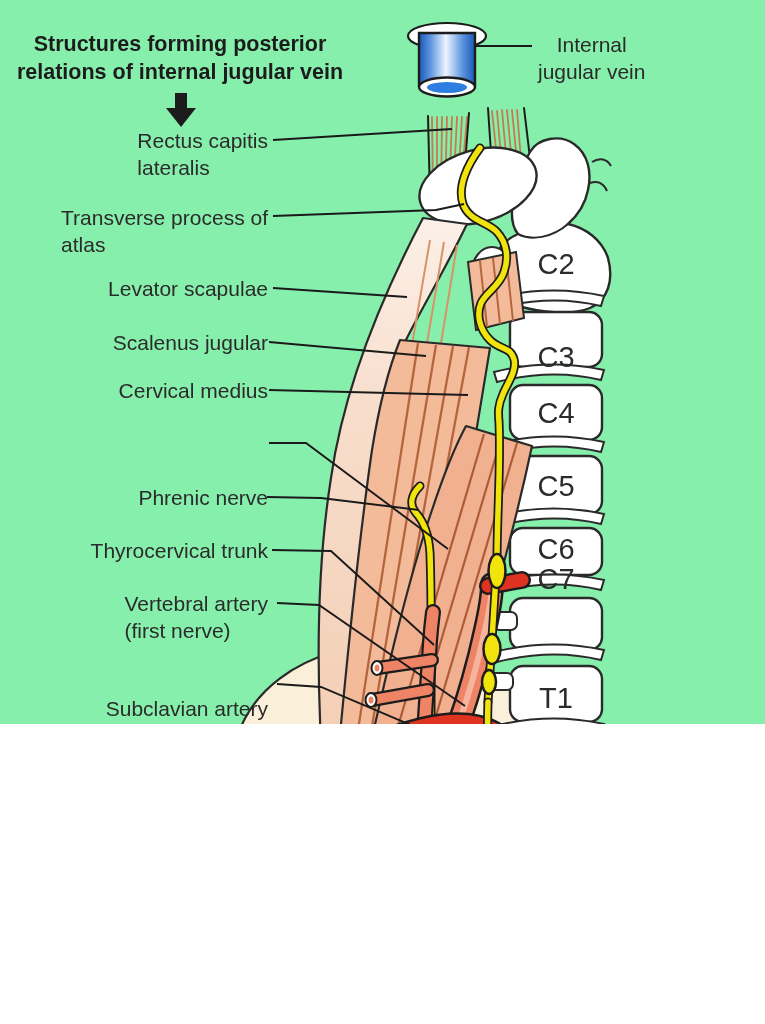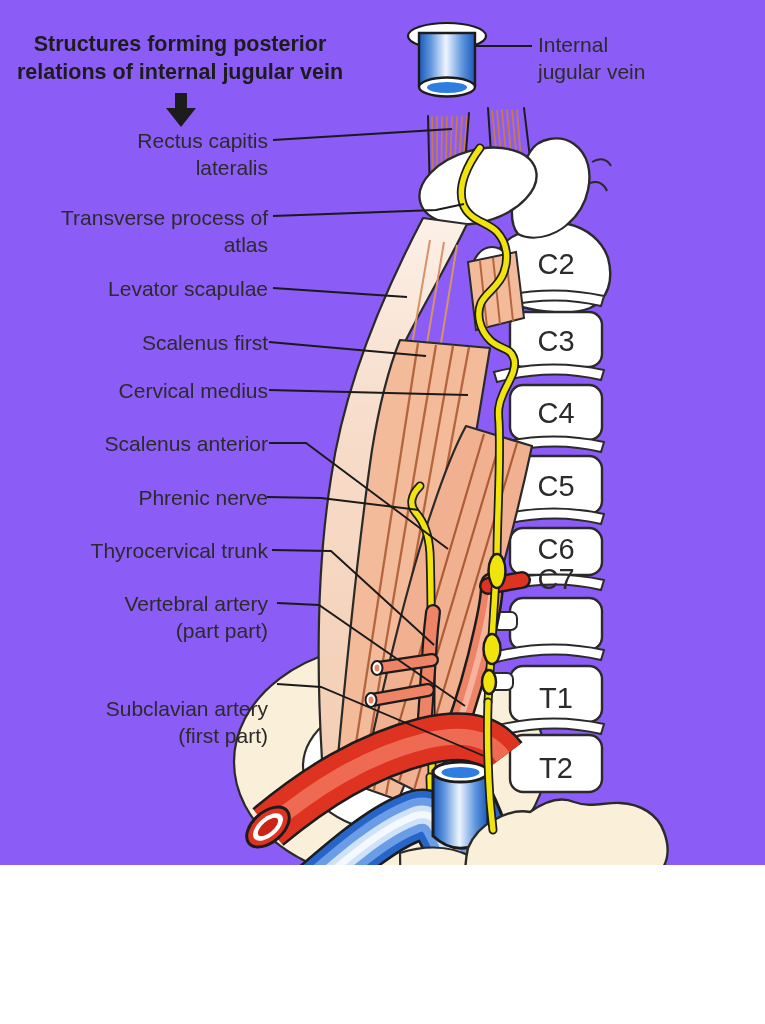--- a/index.html
+++ b/index.html
@@ -1,24 +1,24 @@
 <!DOCTYPE html>
 <html><head>
 <meta charset="utf-8">
 <style>
   html,body{margin:0;padding:0;background:#fff;}
-  .stage{position:relative;width:765px;height:865px;background:#8b5cf6;overflow:hidden;
+  .stage{position:relative;width:765px;height:724px;background:#86efac;overflow:hidden;
          font-family:"Liberation Sans",sans-serif;color:#2b2b2b;}
   svg.art{position:absolute;left:0;top:0;}
-  .lbl{position:absolute;font-size:21px;line-height:27px;text-align:right;
+  .lbl{position:absolute;font-size:21px;line-height:27px;text-align:left;
        white-space:pre-line;color:#2b2b2b;}
   .title{position:absolute;left:2px;top:30px;width:356px;text-align:center;
          font-size:21.5px;line-height:28px;font-weight:bold;white-space:pre-line;color:#1c1c1c;}
   .legend-lbl{position:absolute;left:538px;top:31px;font-size:21px;line-height:27px;
-              text-align:left;white-space:pre-line;}
+              text-align:center;white-space:pre-line;}
   .vert{position:absolute;left:510px;width:92px;text-align:center;font-size:29px;
         line-height:30px;color:#2b2b2b;}
 </style>
 </head>
 <body>
 
 <div class="stage">
 
 <svg class="art" width="765" height="1024" viewBox="0 0 765 1024">
   <defs>
@@ -257,32 +257,31 @@
 <div class="title">Structures forming posterior
 relations of internal jugular vein</div>
 <div class="legend-lbl">Internal
 jugular vein</div>
 
 <div class="lbl" style="right:497px;top:127px">Rectus capitis
 lateralis</div>
 <div class="lbl" style="right:497px;top:275px">Levator scapulae</div>
 <div class="lbl" style="right:497px;top:204px">Transverse process of
 atlas</div>
-<div class="lbl" style="right:497px;top:329px">Scalenus first</div>
+<div class="lbl" style="right:497px;top:329px">Scalenus jugular</div>
 <div class="lbl" style="right:497px;top:377px">Cervical medius</div>
-<div class="lbl" style="right:497px;top:430px">Scalenus anterior</div>
 <div class="lbl" style="right:497px;top:537px">Thyrocervical trunk</div>
 <div class="lbl" style="right:497px;top:484px">Phrenic nerve</div>
 <div class="lbl" style="right:497px;top:590px">Vertebral artery
-(part part)</div>
+(first nerve)</div>
 <div class="lbl" style="right:497px;top:695px">Subclavian artery
 (first part)</div>
 
 <div class="vert" style="top:249px">C2</div>
-<div class="vert" style="top:326px">C3</div>
+<div class="vert" style="top:342px">C3</div>
 <div class="vert" style="top:398px">C4</div>
 <div class="vert" style="top:471px">C5</div>
 <div class="vert" style="top:534px">C6</div>
 <div class="vert" style="top:564px">C7</div>
 <div class="vert" style="top:683px">T1</div>
 <div class="vert" style="top:753px">T2</div>
 
 </div>
 
 </body></html>

